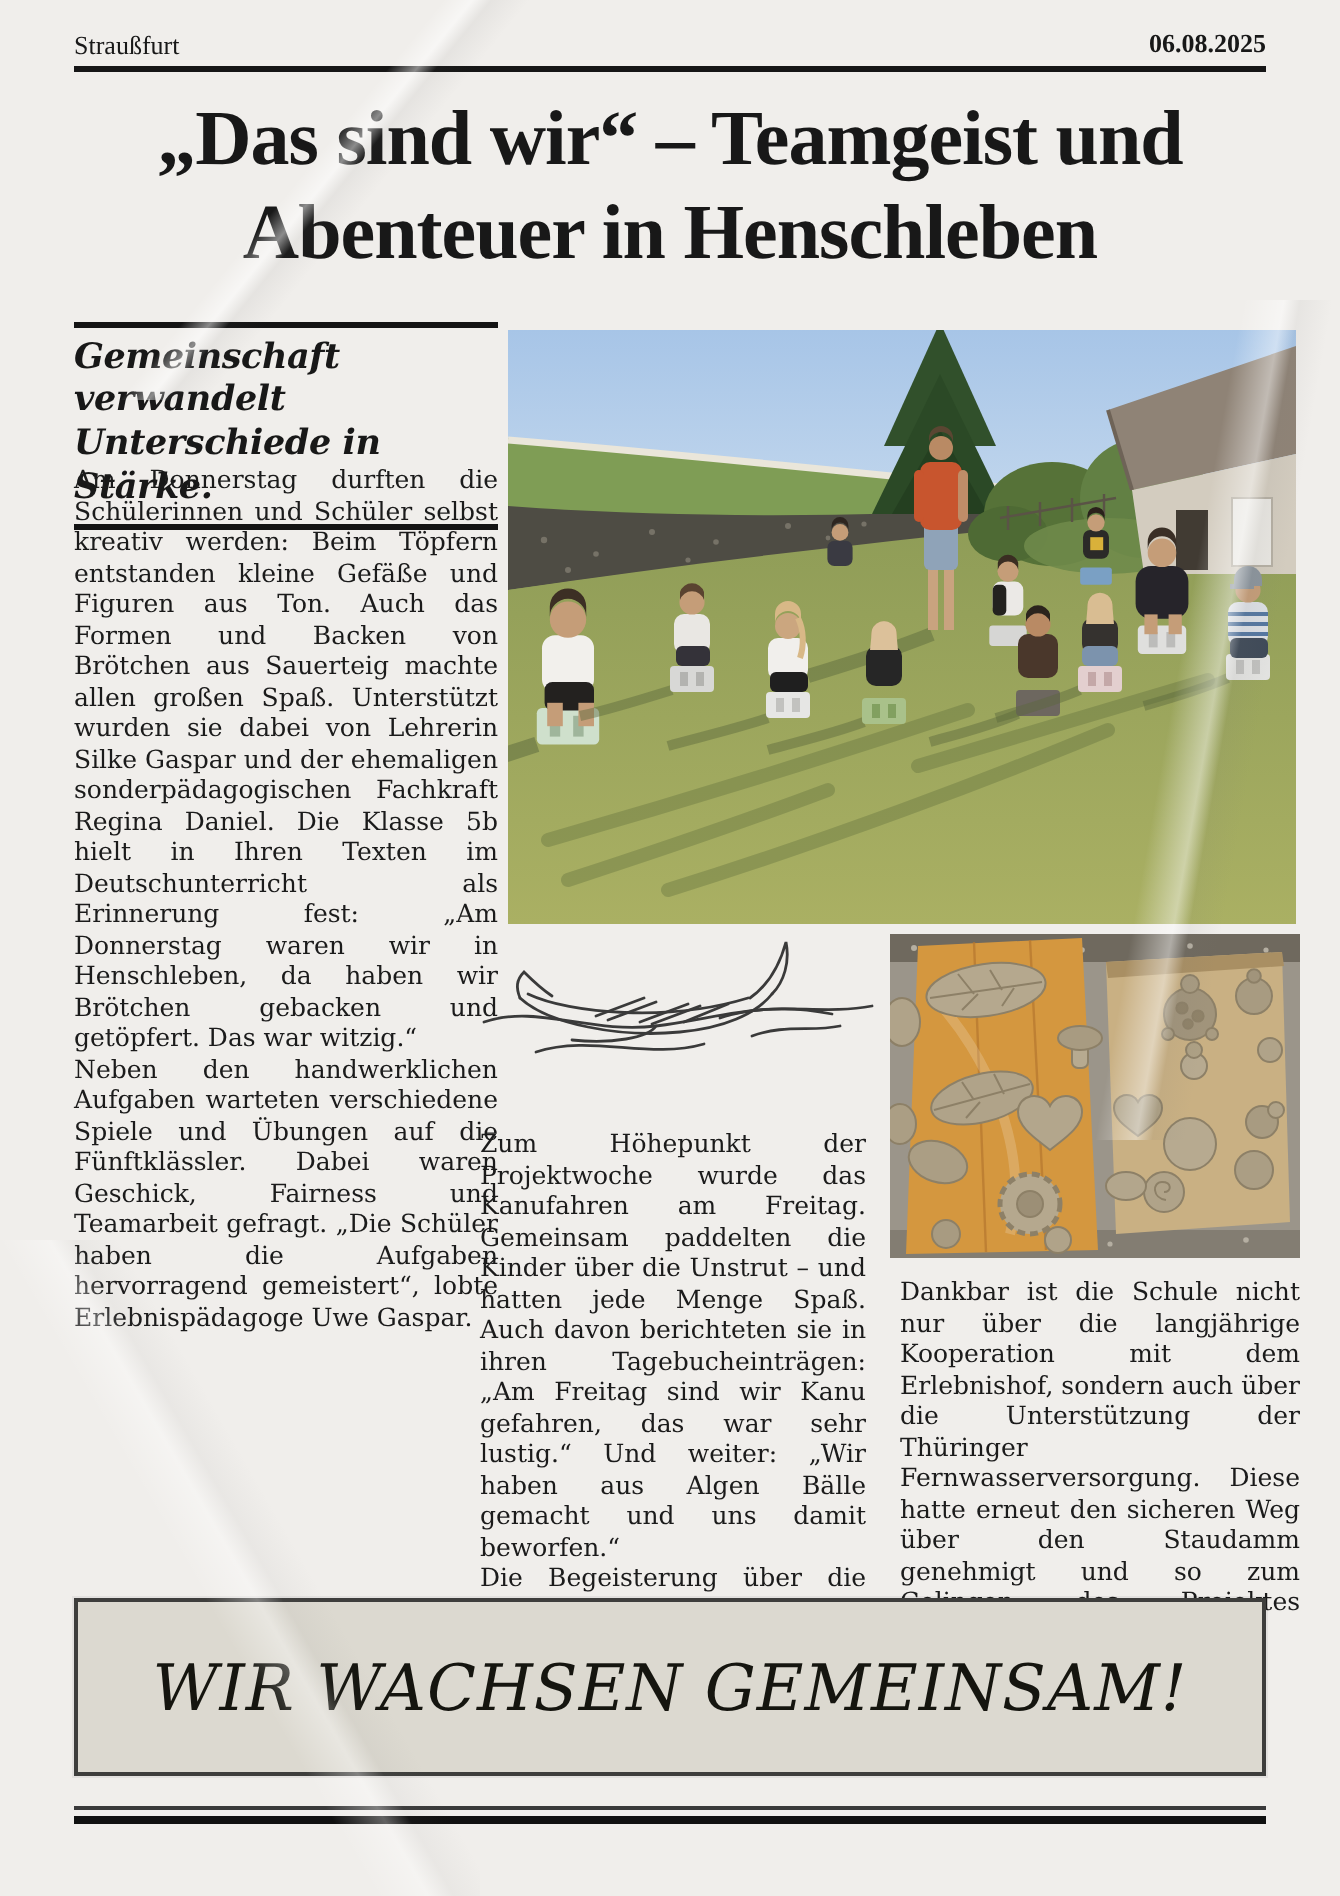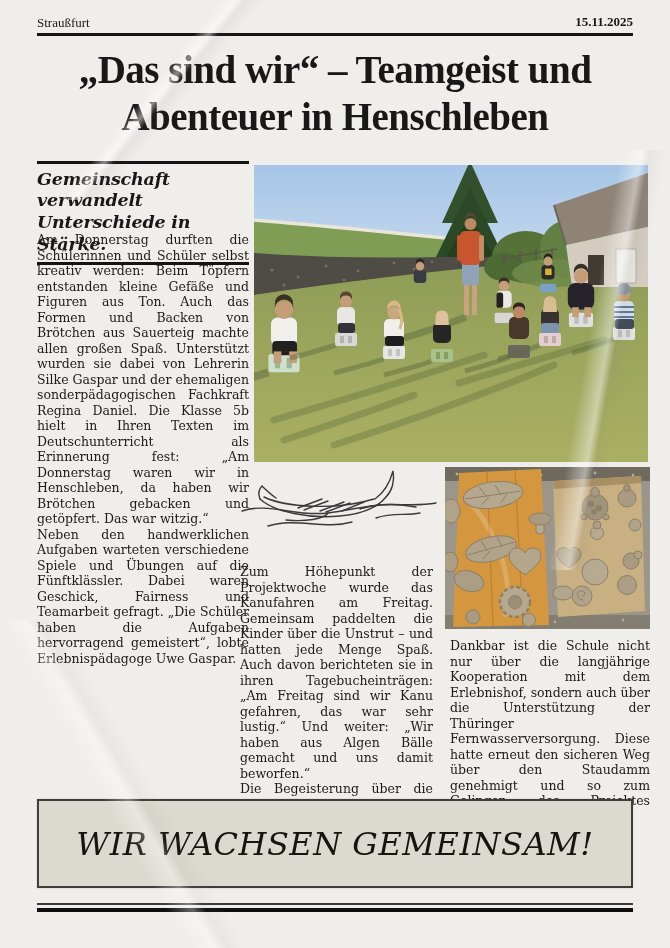--- a/index.html
+++ b/index.html
@@ -48,21 +48,21 @@
   .double-rule .thin{height:2px;background:#3a3a3a;}
   .double-rule .gap{height:3px;}
   .double-rule .thick{height:3.5px;background:#101010;}
 </style>
 </head>
 <body>
 
 <div class="page">
 
   <span class="masthead-loc">Straußfurt</span>
-  <span class="masthead-date">15.11.2025</span>
+  <span class="masthead-date">06.08.2025</span>
   <div class="header-rule"></div>
 
   <h1 class="headline">
     <span>„Das sind wir“ – Teamgeist und</span>
     <span>Abenteuer in Henschleben</span>
   </h1>
 
   <section class="subhead">
     <div class="rule"></div>
     <h2>Gemeinschaft verwandelt Unterschiede in Stärke.</h2>

